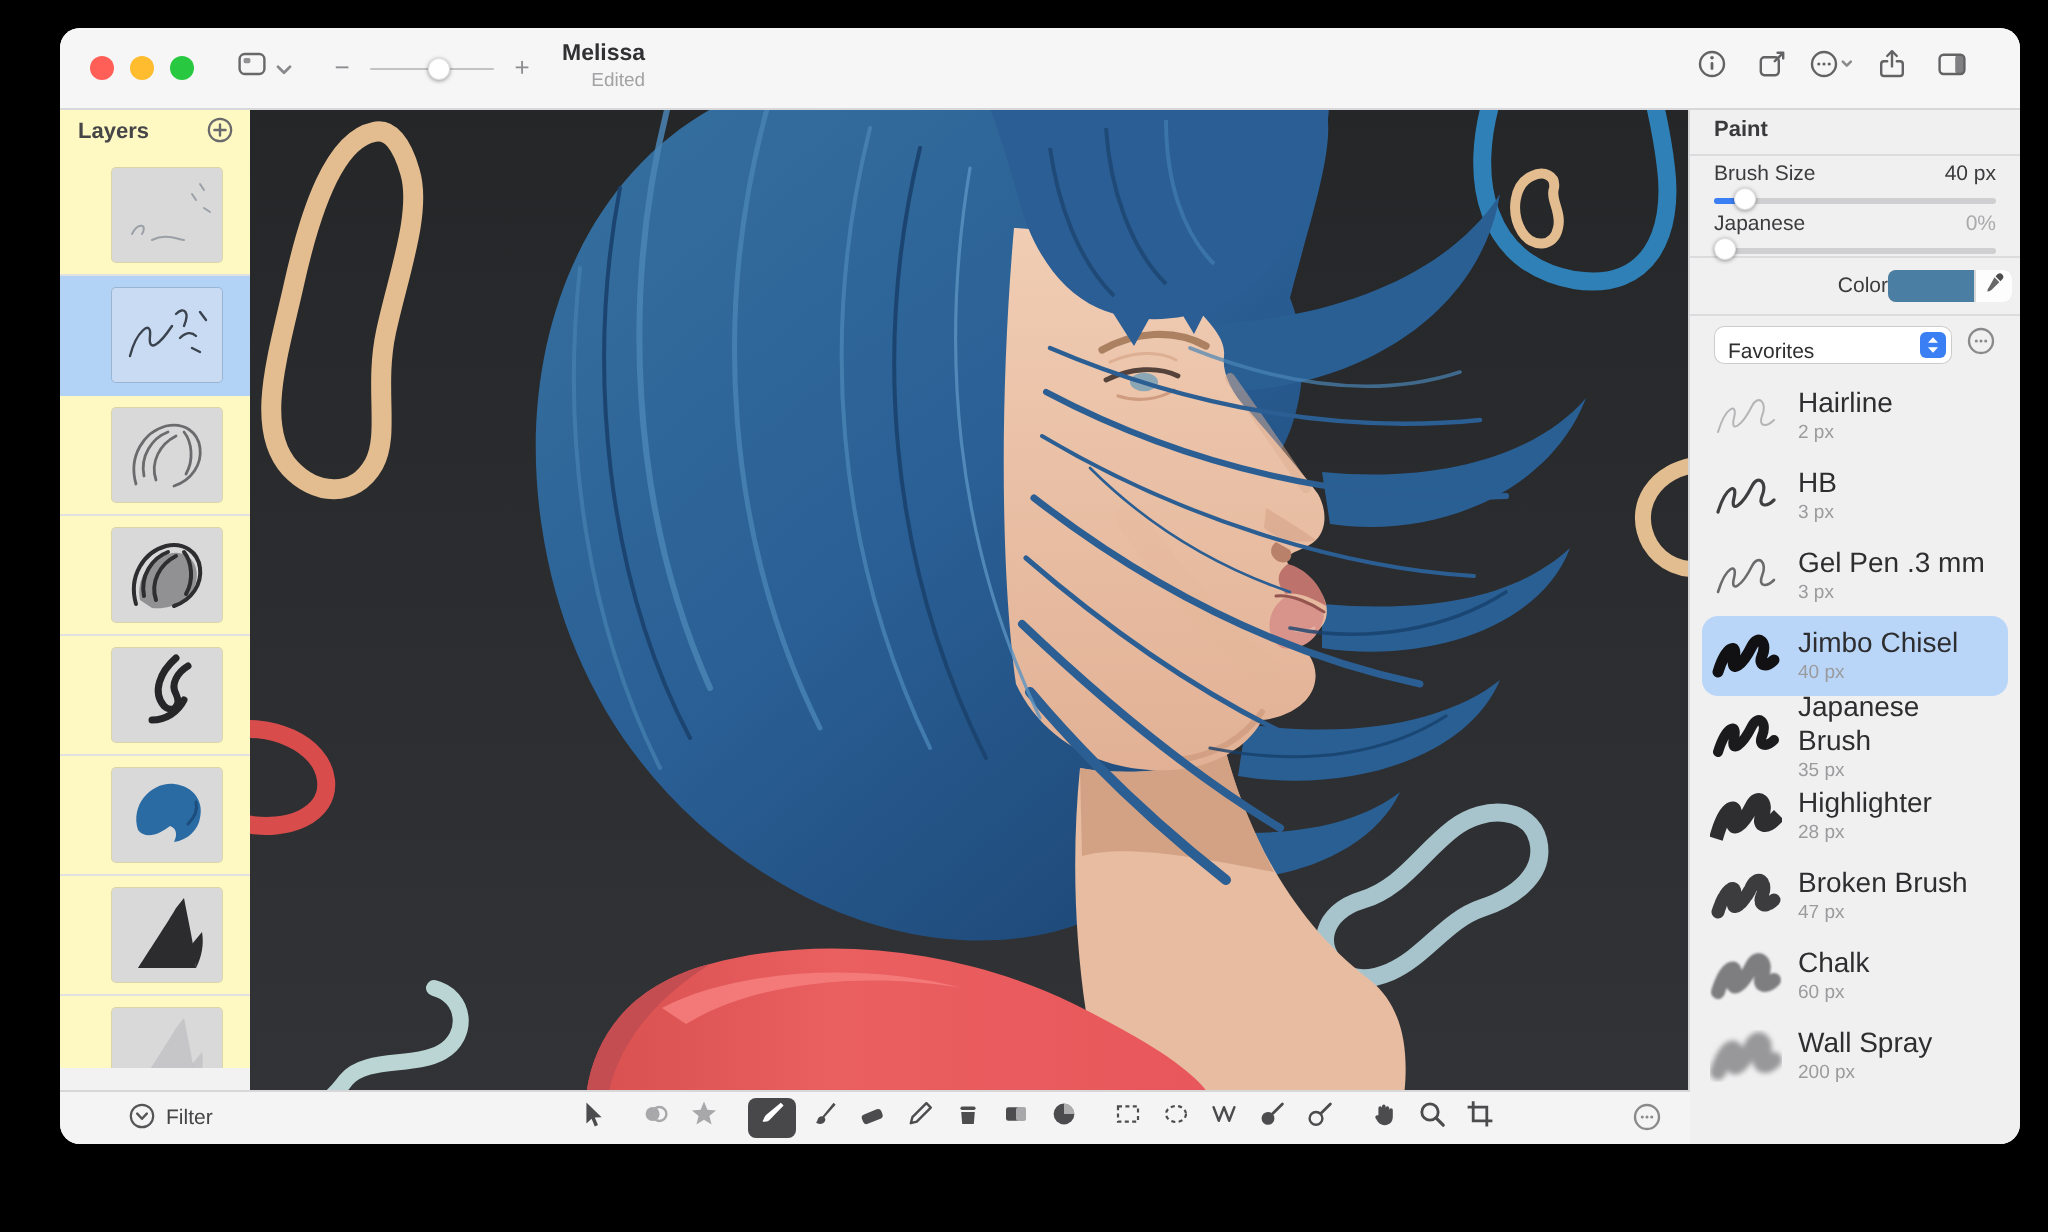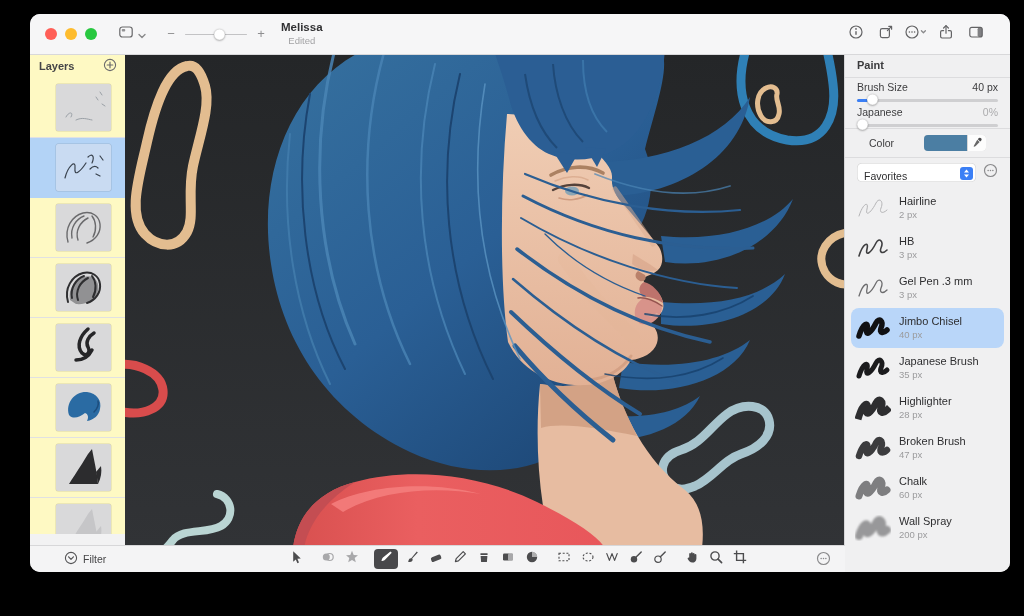--- a/index.html
+++ b/index.html
@@ -14,21 +14,21 @@
   .traffic{display:flex;gap:8px;margin-left:15px}
   .dot{width:12px;height:12px;border-radius:50%}
   .dot.r{background:#ff5f57}.dot.y{background:#febc2e}.dot.g{background:#28c840}
   .viewBtn{margin-left:21px;display:flex;align-items:center;gap:4px;cursor:default}
   .zoomCtl{margin-left:20px;display:flex;align-items:center;gap:9px;color:#8e8e90;font-size:13px;user-select:none}
   .zsign{width:10px;text-align:center;line-height:10px}
   .ztrack{position:relative;width:62px;height:13px}
   .zline{position:absolute;left:0;right:0;top:6px;height:1.5px;background:#c3c3c5;border-radius:1px}
   .zknob{position:absolute;top:1px;width:11px;height:11px;border-radius:50%;background:#fff;
          box-shadow:0 .5px 2px rgba(0,0,0,.4), inset 0 0 0 .5px rgba(0,0,0,.12)}
-  .titleBlock{margin-left:15px;text-align:center;line-height:1.2}
+  .titleBlock{margin-left:15px;text-align:right;line-height:1.2}
   .tTitle{font-size:11.5px;font-weight:700;color:#313133}
   .tSub{font-size:9.5px;color:#a3a3a5}
   .tbRight{margin-left:auto;margin-right:26px;display:flex;align-items:center;gap:13px}
   .tbIcon{width:17px;height:17px;display:flex;align-items:center;justify-content:center}
   
   .layers{position:absolute;left:0;top:40px;width:95px;bottom:38px;background:#fef9c3;
           border-right:5px solid #737373;overflow:hidden}
   .lheader{height:24px;display:flex;align-items:center;justify-content:space-between;
            padding:0 8px 0 9px;font-size:11px;font-weight:700;color:#454547}
   .lrow{height:59px;display:flex;align-items:center;border-bottom:1px solid #e1e1e2}
@@ -49,39 +49,39 @@
   .crow{display:flex;justify-content:space-between;height:11px;
         font-size:10.5px;color:#3c3c3e}
   .clabel{display:flex;align-items:center;gap:3px}
   .cvalue{color:#3c3c3e}
   .cvalue.muted{color:#ababad}
   .slider{position:relative;height:11px;margin-top:2px}
   .strack{position:absolute;left:0;right:0;top:4.5px;height:3px;border-radius:2px;background:#cfcfd1}
   .sfill{position:absolute;left:0;top:4.5px;height:3px;border-radius:2px;background:var(--accent)}
   .sknob{position:absolute;top:0;width:11px;height:11px;border-radius:50%;background:#fff;
          box-shadow:0 .5px 2px rgba(0,0,0,.4), inset 0 0 0 .5px rgba(0,0,0,.12)}
-  .colorRow{display:flex;align-items:center;justify-content:space-between;padding:5px 24px;height:18px}
+  .colorRow{display:flex;align-items:center;justify-content:flex-end;padding:5px 4px;height:18px}
   .colorLabel{font-size:10.5px;color:#3c3c3e}
   .swatchGrp{display:flex;width:62px;height:16px;border-radius:4px;overflow:hidden;
              box-shadow:inset 0 0 0 .5px rgba(0,0,0,.22);background:#fff}
   .swatch{flex:1;background:var(--swatch)}
   .dropperBtn{width:18px;display:flex;align-items:center;justify-content:center;background:#fdfdfd;
               border-left:.5px solid rgba(0,0,0,.15)}
   .favRow{display:flex;align-items:center;gap:6px;padding:5px 12px 4px}
   .favSelect{flex:1;height:19px;background:#fff;border-radius:5px;box-shadow:inset 0 0 0 .5px rgba(0,0,0,.2);
              display:flex;align-items:flex-end;justify-content:space-between;padding:0 3px 0 7px;
              font-size:10.5px;color:#2f2f31}
   .ellipsisBtn{width:16px;height:16px;display:flex;align-items:center;justify-content:center}
   .brushList{margin-top:2px}
   .bitem{height:40px;display:flex;align-items:center;margin:0 6px;border-radius:8px;padding:0 4px}
   .bitem.sel{background:var(--selection)}
   .bicon{width:36px;height:30px;flex:none}
   .bicon svg{display:block;width:100%;height:100%}
   .btext{margin-left:8px;line-height:1.25}
-  .bname{font-size:11px;color:#2e2e30}
+  .bname{font-size:14px;color:#2e2e30}
   .bsize{font-size:9.5px;color:#9b9b9d}
   
   .bottombar{position:absolute;left:0;bottom:0;width:815px;height:26px;background:#f4f4f5;
              border-top:1px solid #d7d7d9;display:flex;align-items:center;z-index:4}
   .filterBtn{margin-left:34px;display:flex;align-items:center;gap:5px;font-size:10.5px;color:#454547}
   .tools{position:absolute;left:256px;top:0;height:26px;display:flex;align-items:center;gap:12px}
   .tgroup{display:flex;align-items:center;gap:4px}
   .tool{width:20px;height:20px;display:flex;align-items:center;justify-content:center;border-radius:4px}
   .tool.sel{background:#48484b;width:24px}
   .barMore{position:absolute;right:14px;top:5px}

